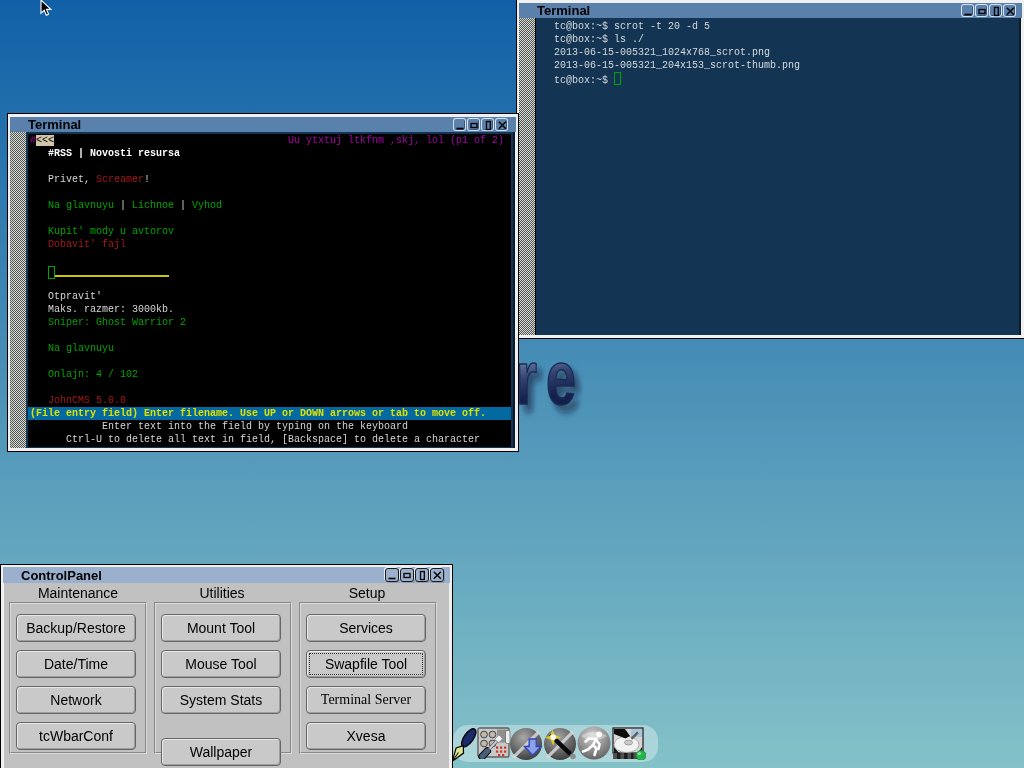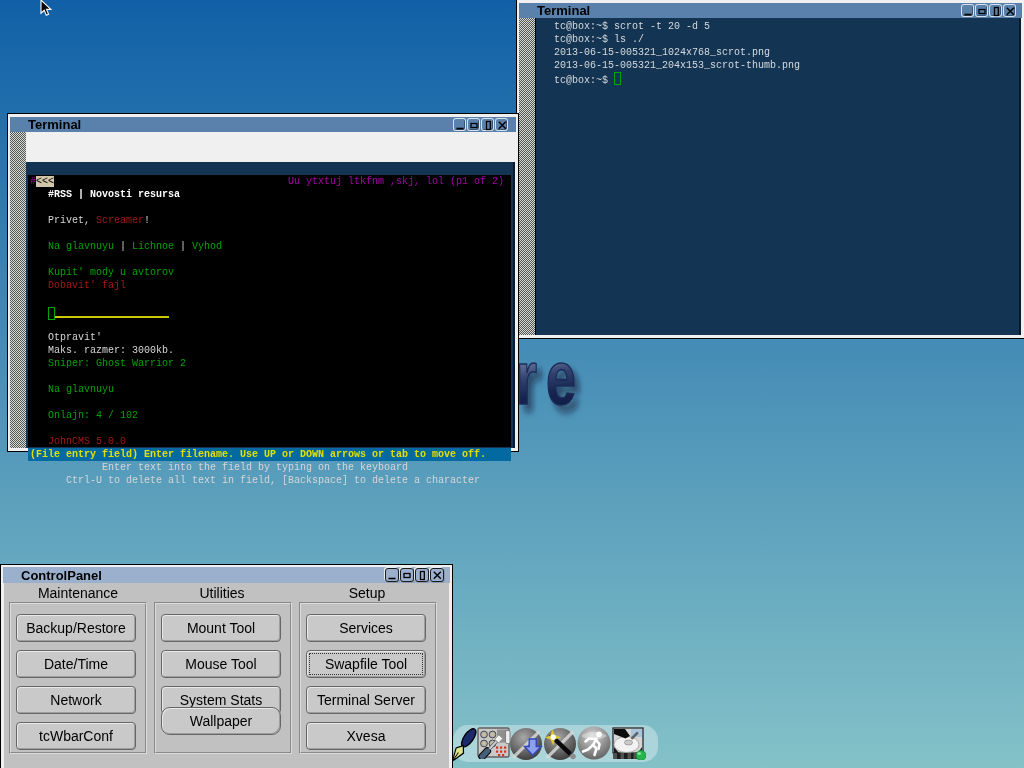--- a/index.html
+++ b/index.html
@@ -26,21 +26,21 @@
 pre,.tl{margin:0;font-family:"Liberation Mono",monospace;font-size:10px;line-height:13px;white-space:pre;}
 
 #t1{left:516px;top:-1px;width:509px;height:340px;}
 #t1 .tb{background:#5a80ac;margin-top:1px;}
 #t1 .term{left:2px;right:3px;top:18px;bottom:3px;}
 #t1 pre{color:#d5d9dd;padding:2px 0 0 18px;}
 
 #t2{left:7px;top:113px;width:512px;height:339px;}
 #t2 .tb{background:#5a80ac;margin-top:1px;}
 #t2 .term{left:2px;right:3px;top:18px;bottom:3px;}
-#t2 .tscreen{padding:13px 2px 1px 2px;box-sizing:border-box;margin-top:30px;}
+#t2 .tscreen{padding:2px 2px 1px 2px;box-sizing:border-box;}
 #links{background:#000;height:100%;color:#d6d6d6;padding-left:2px;box-sizing:border-box;}
 .tl{height:13px;}
 .mg{color:#a800a8;}
 .gr{color:#00a400;}
 .rd{color:#a51818;}
 .bw{color:#ffffff;font-weight:bold;}
 .tan{background:#d2c6aa;color:#000;}
 .stat{background:#0369a1;color:#e0e000;font-weight:bold;margin-left:-2px;padding-left:2px;}
 .cur{display:inline-block;width:5px;height:11px;border:1px solid #00a400;vertical-align:-2px;}
 .fld{display:inline-block;width:114px;height:11px;border-bottom:2px solid #c8c800;}
@@ -211,26 +211,26 @@
     <div class="gbox" style="left:5px;">
       <div class="cbtn" style="top:10px;">Backup/Restore</div>
       <div class="cbtn" style="top:46px;">Date/Time</div>
       <div class="cbtn" style="top:82px;">Network</div>
       <div class="cbtn" style="top:118px;">tcWbarConf</div>
     </div>
     <div class="gbox" style="left:150px;">
       <div class="cbtn" style="top:10px;">Mount Tool</div>
       <div class="cbtn" style="top:46px;">Mouse Tool</div>
       <div class="cbtn" style="top:82px;">System Stats</div>
-      <div class="cbtn" style="top:103px;border-radius:9px;">Wallpaper</div>
+      <div class="cbtn" style="top:134px;">Wallpaper</div>
     </div>
     <div class="gbox" style="left:295px;">
       <div class="cbtn" style="top:10px;">Services</div>
       <div class="cbtn focus" style="top:46px;">Swapfile Tool</div>
-      <div class="cbtn" style="top:82px;">Terminal Server</div>
+      <div class="cbtn" style="top:82px;font-family:Liberation Serif, serif;">Terminal Server</div>
       <div class="cbtn" style="top:118px;">Xvesa</div>
     </div>
   </div>
 </div>
 
 <div id="wbar"></div>
 <svg class="ico" style="left:449px;top:725px;" width="28" height="42" viewBox="0 0 28 42">
   <g transform="rotate(35 14 21)">
     <ellipse cx="14" cy="11" rx="4.6" ry="10.5" fill="#1b2a6b" stroke="#000" stroke-width="1.4"></ellipse>
     <path d="M14 20.5 L18.5 26.5 L14.5 38 L13.5 38 L9.5 26.5 Z" fill="#dde48e" stroke="#000" stroke-width="1.2"></path>

